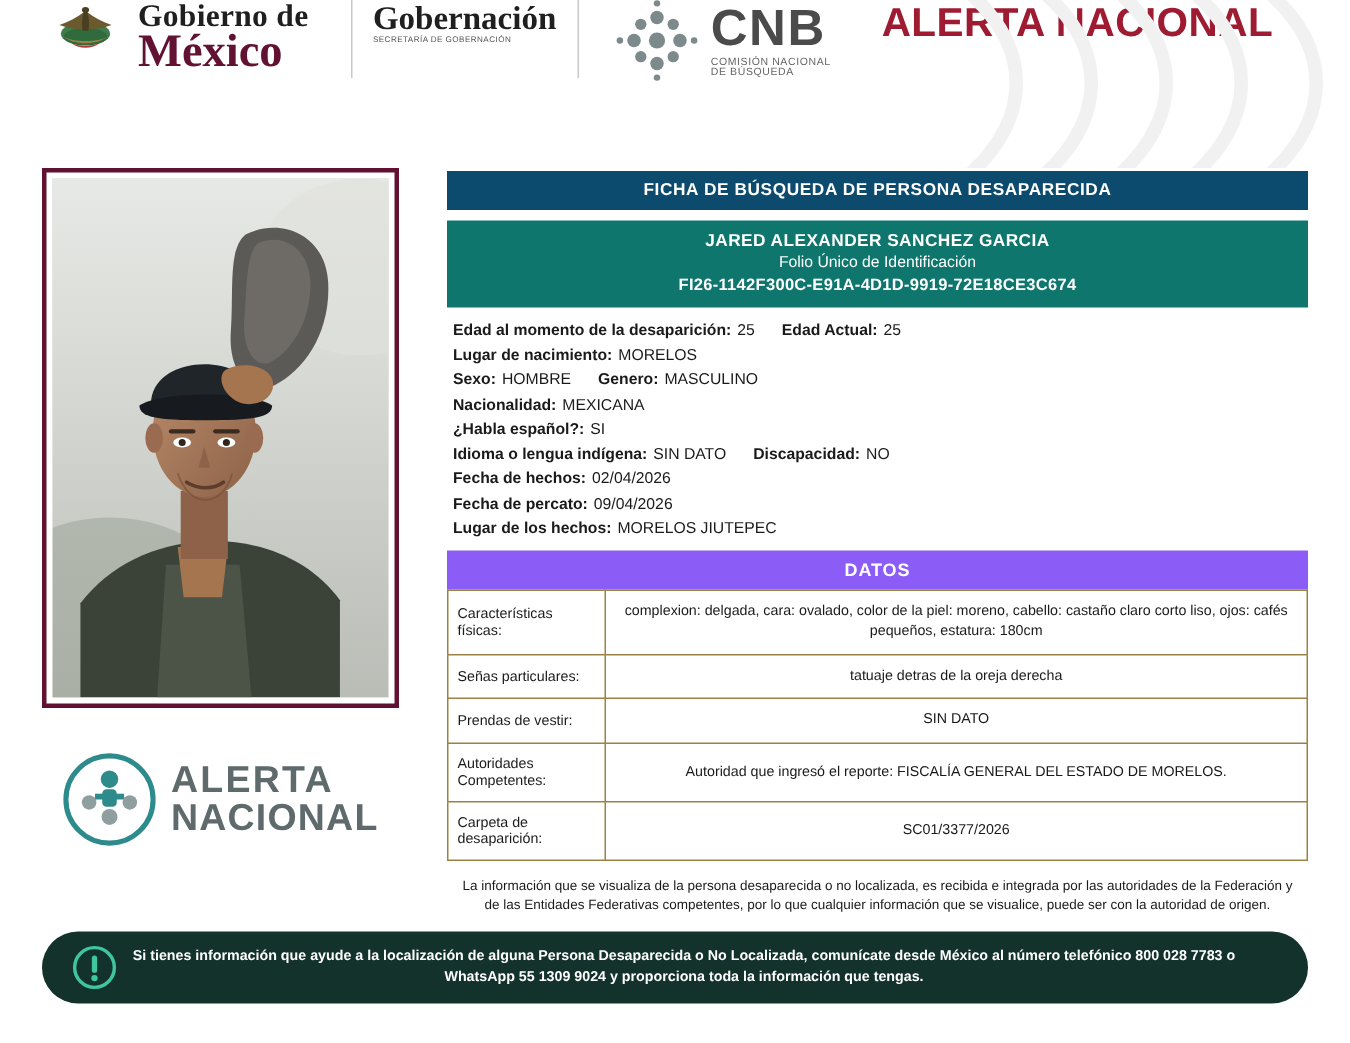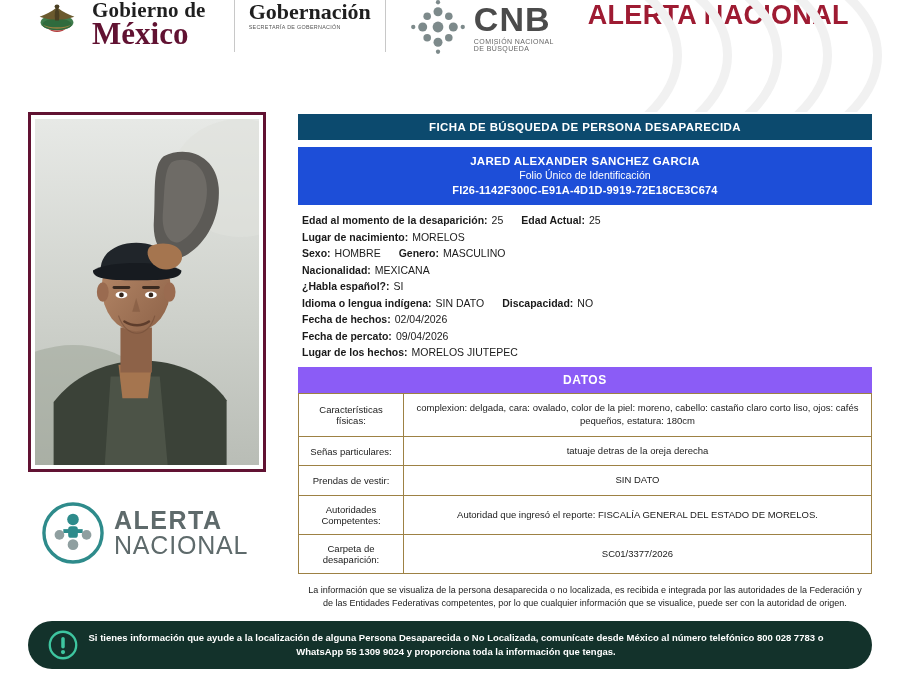--- a/index.html
+++ b/index.html
@@ -178,21 +178,21 @@
   }
   .alerta-logo-text .t1 {
     font-size: 25px;
     font-weight: bold;
     color: #5e6a6b;
     letter-spacing: 1.5px;
     display: block;
   }
   .alerta-logo-text .t2 {
     font-size: 25px;
-    font-weight: normal;
+    font-weight: bold;
     color: #5e6a6b;
     letter-spacing: .8px;
     display: block;
   }
 
   .right-col {
     flex: 1 1 auto;
     margin-left: 24px;
     padding-top: 2px;
   }
@@ -200,21 +200,21 @@
   .bar-ficha {
     background: #0c4a6e;
     color: #ffffff;
     text-align: center;
     font-size: 11.5px;
     font-weight: bold;
     letter-spacing: .4px;
     padding: 7px 0;
   }
   .bar-name {
-    background: #1d4ed8;
+    background: #0f766e;
     color: #ffffff;
     text-align: center;
     padding: 8px 3px 9px;
     margin-top: 7px;
   }
   .bar-name .n1 {
     font-size: 11.5px;
     font-weight: bold;
     letter-spacing: .3px;
     display: block;
@@ -269,21 +269,21 @@
   }
   table.datos td {
     border: 1px solid #9d8144;
     font-size: 9.5px;
     padding: 8px 6px;
     vertical-align: middle;
     color: #1a1a1a;
   }
   td.dt-label {
     width: 92px;
-    text-align: center;
+    text-align: left;
     font-weight: normal;
   }
   td.dt-value {
     text-align: center;
     line-height: 1.35;
   }
 
   .disclaimer {
     margin-top: 10px;
     font-size: 9px;

